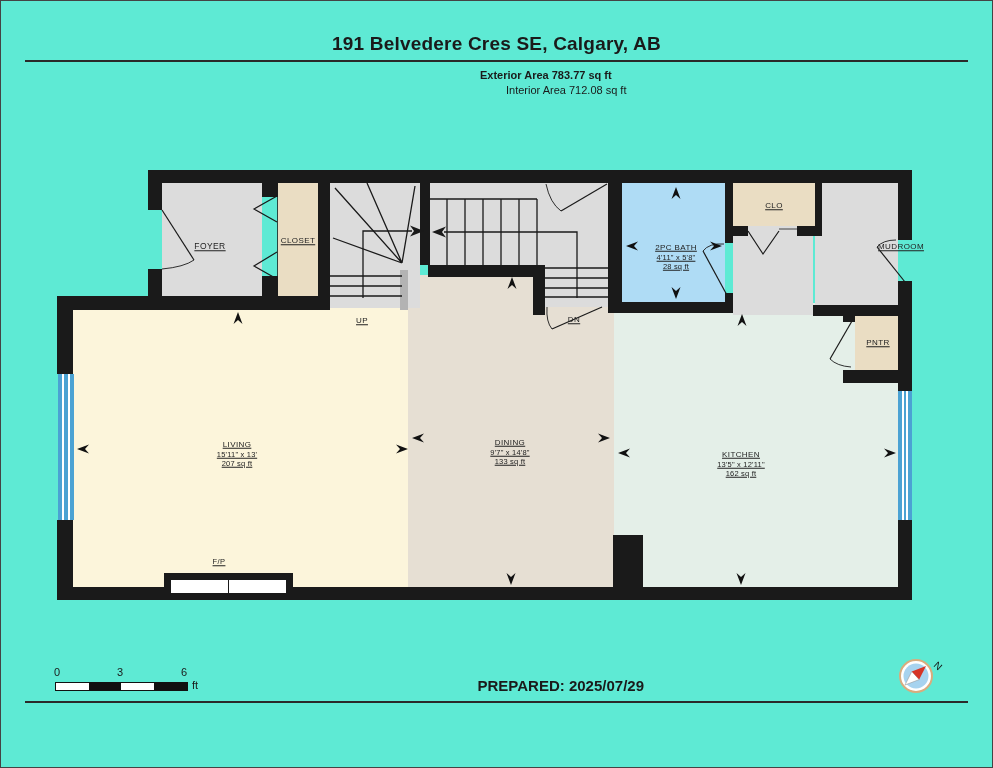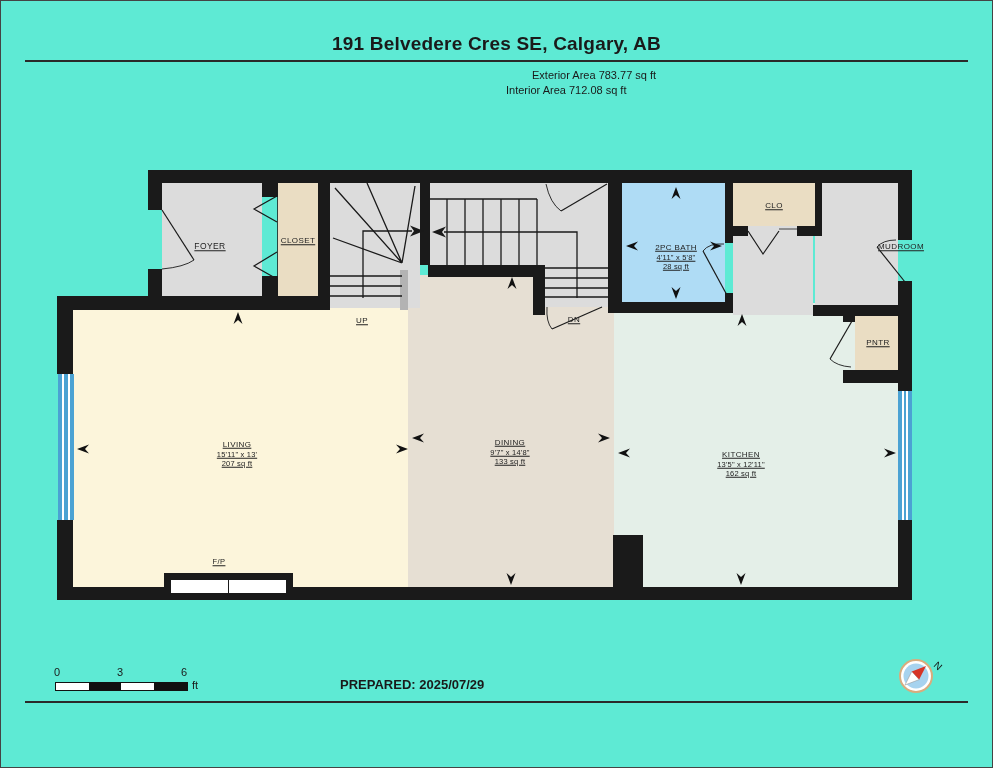--- a/index.html
+++ b/index.html
@@ -10,30 +10,30 @@
   .floor{position:absolute;}
   .lbl{position:absolute;transform:translate(-50%,-50%);text-align:center;white-space:nowrap;
        font:8px/9.5px "Liberation Sans",sans-serif;color:#222;letter-spacing:.4px;text-decoration:underline;}
   .lbl .dims,.lbl .area{font-size:7.5px;letter-spacing:.2px;display:block;}
   .lbl .rname{display:block;margin-top:24px;}
   .title{position:absolute;left:0;top:33px;width:993px;text-align:center;
          font-size:19px;font-weight:bold;letter-spacing:.2px;}
   .rule{position:absolute;height:2px;background:#2a2a2a;}
   .subhead{font-size:11px;position:absolute;top:69px;}
   .floorlbl{left:0;width:497px;text-align:right;font-weight:bold;}
-  .areal1{left:532px;}
+  .areal1{left:480px;font-weight:bold;}
   .areal2{left:506px;top:84px;}
   .win{position:absolute;background:linear-gradient(90deg,#4BA2D3 0 26%,#fff 26% 40%,#4BA2D3 40% 60%,#fff 60% 74%,#4BA2D3 74% 100%);}
   .win.v{background:linear-gradient(90deg,#4BA2D3 0 26%,#fff 26% 40%,#4BA2D3 40% 60%,#fff 60% 74%,#4BA2D3 74% 100%);}
   svg.overlay{position:absolute;left:0;top:0;pointer-events:none;}
   .tick{position:absolute;top:666px;font-size:11px;transform:translateX(-50%);}
   .scalebar{position:absolute;left:55px;top:682px;width:131px;height:7px;border:1px solid #111;
             background:linear-gradient(90deg,#fff 0 25%,#111 25% 50%,#fff 50% 75%,#111 75% 100%);}
   .ftunit{position:absolute;left:192px;top:679px;font-size:11px;}
-  .prepared{position:absolute;left:340px;top:677px;width:294px;text-align:left;font-size:13px;font-weight:700;}
+  .prepared{position:absolute;left:350px;top:677px;width:294px;text-align:right;font-size:15px;font-weight:700;}
   .disclaimer{position:absolute;left:38px;top:709px;font-size:10px;color:#222;}
 </style>
 </head>
 <body>
 
 <div class="page">
 
   <div class="title">191 Belvedere Cres SE, Calgary, AB</div>
   <div class="rule" style="left:25px;top:60px;width:943px;"></div>
   <div class="subhead areal1">Exterior Area 783.77 sq ft</div>

